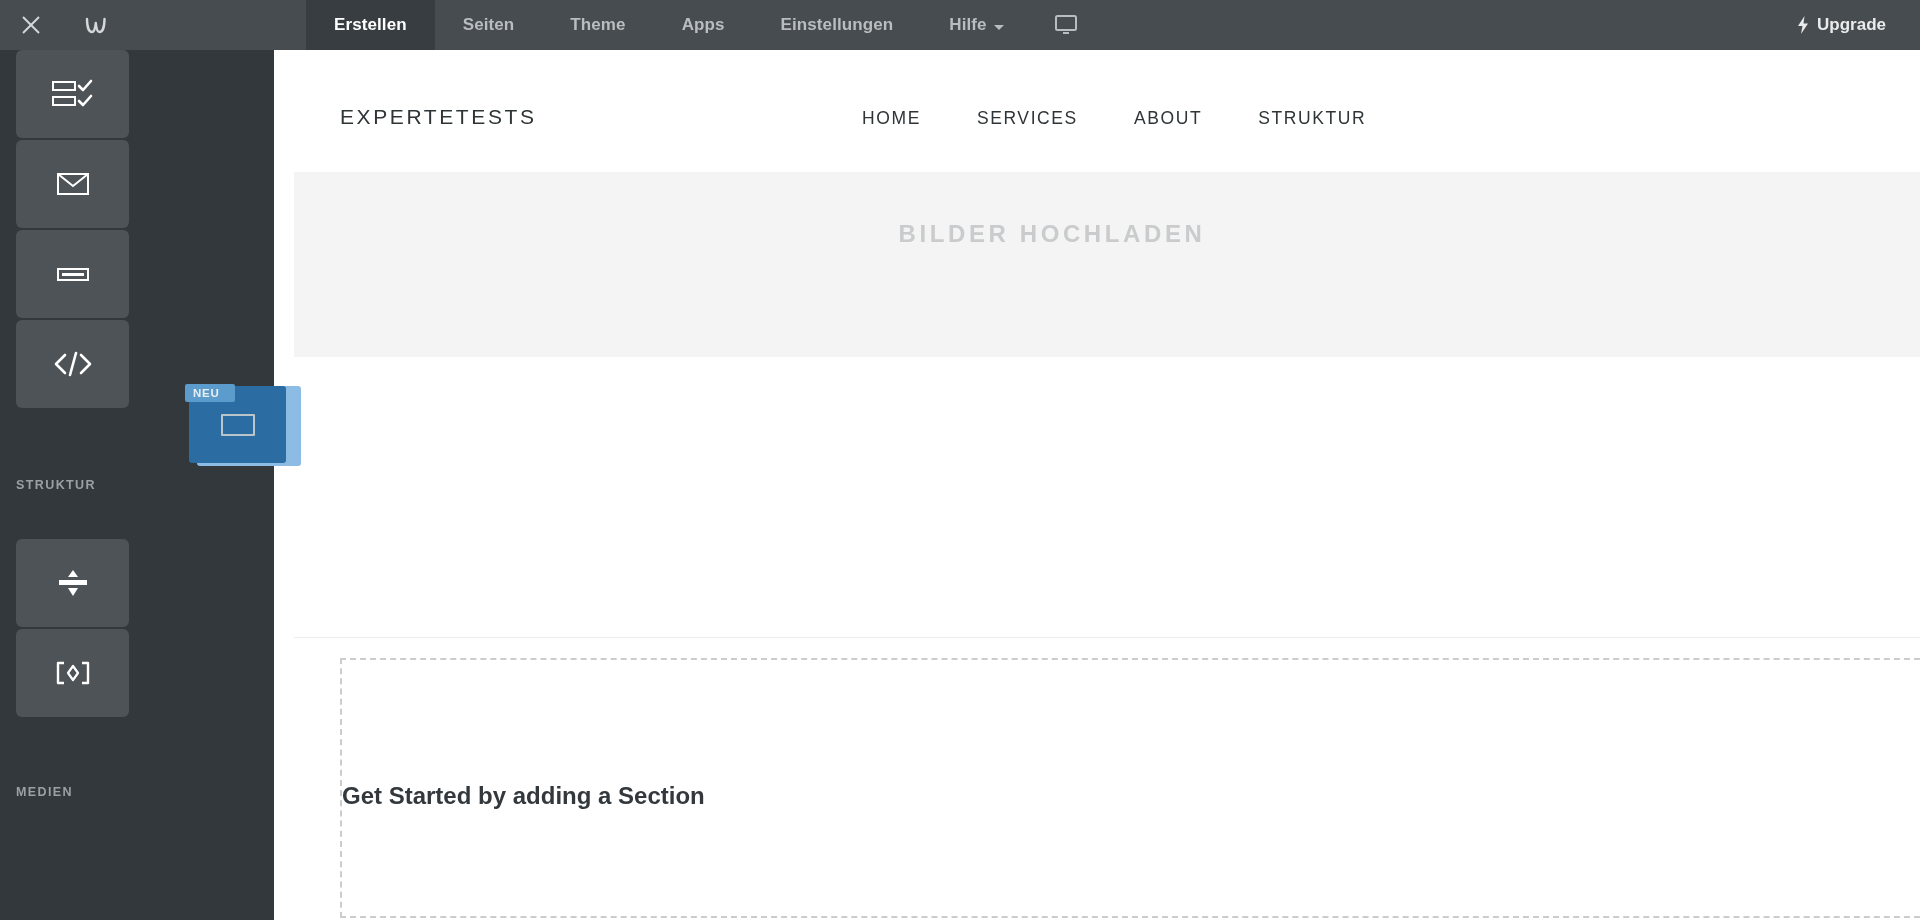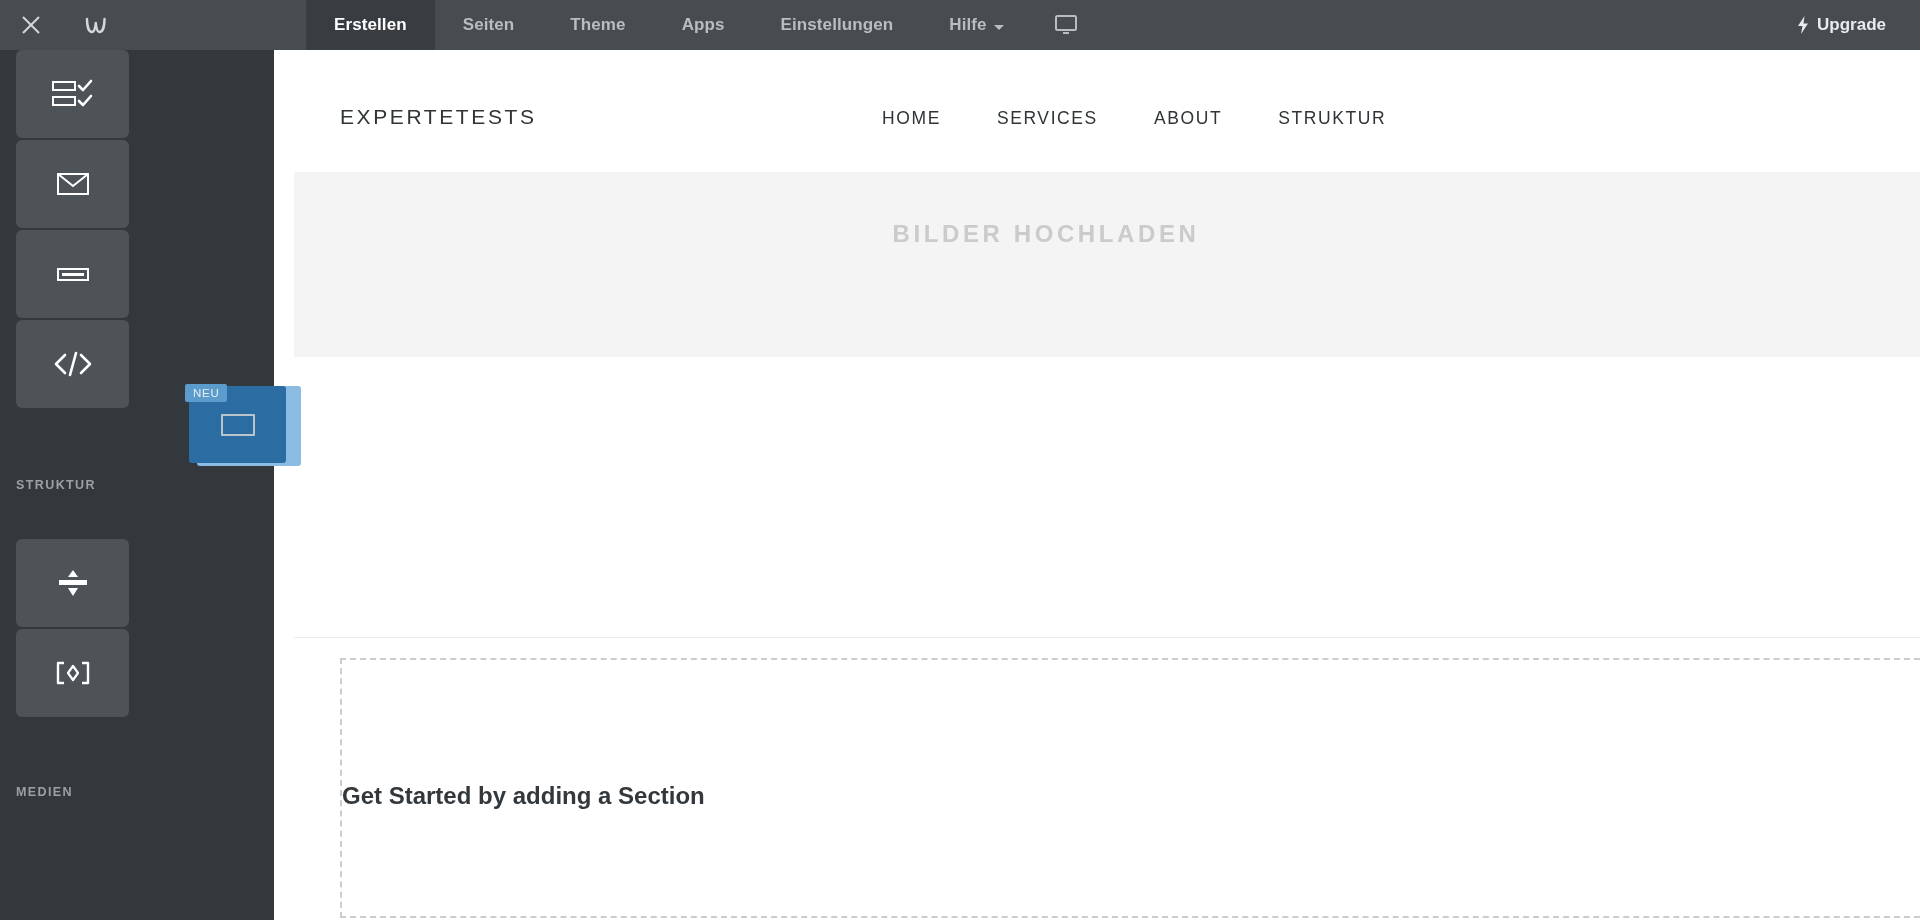--- a/index.html
+++ b/index.html
@@ -108,23 +108,23 @@
     position: absolute; left: 0; top: 0;
     width: 97px; height: 77px;
     background: #2b6ca3;
     border-radius: 3px;
     display: flex; align-items: center; justify-content: center;
   }
   .drag-ghost .neu-badge {
     position: absolute; left: -4px; top: -2px;
     background: #5b9ccc;
     color: #e8eef3;
-    font-size: 11.5px; font-weight: normal;
+    font-size: 11.5px; font-weight: bold;
     letter-spacing: .8px;
-    padding: 3px 7px 3px 8px;
+    padding: 3px 15px 3px 8px;
     border-radius: 2px;
     z-index: 3;
   }
   .ghost-rect {
     width: 34px; height: 22px;
     border: 2px solid #b9c4cb;
     border-radius: 1px;
   }
 
   
@@ -143,40 +143,40 @@
   }
   .site-logo {
     position: absolute; left: 46px; top: 55px;
     font-size: 21px;
     letter-spacing: 2.6px;
     color: #2f3437;
     font-family: "Liberation Sans", sans-serif;
     cursor: pointer;
   }
   .site-nav {
-    position: absolute; left: 560px; top: 58px;
+    position: absolute; left: 540px; top: 58px;
     display: flex; align-items: center;
     gap: 0;
   }
   .site-nav a {
     color: #2f3437;
     font-size: 17.5px;
     letter-spacing: 1.6px;
     text-decoration: none;
     padding: 0 28px;
     cursor: pointer;
     white-space: nowrap;
   }
   .hero-band {
     position: absolute; left: 0; top: 122px;
     width: 1646px; height: 185px;
     background: #f4f4f4;
   }
   .hero-text {
-    position: absolute; left: 2px; top: 170px;
+    position: absolute; left: 8px; top: 170px;
     width: 1500px;
     text-align: center;
     font-size: 24px;
     letter-spacing: 3.6px;
     color: #c9cbcc;
     font-weight: bold;
   }
   .white-band {
     position: absolute; left: 0; top: 307px;
     width: 1646px; height: 280px;

